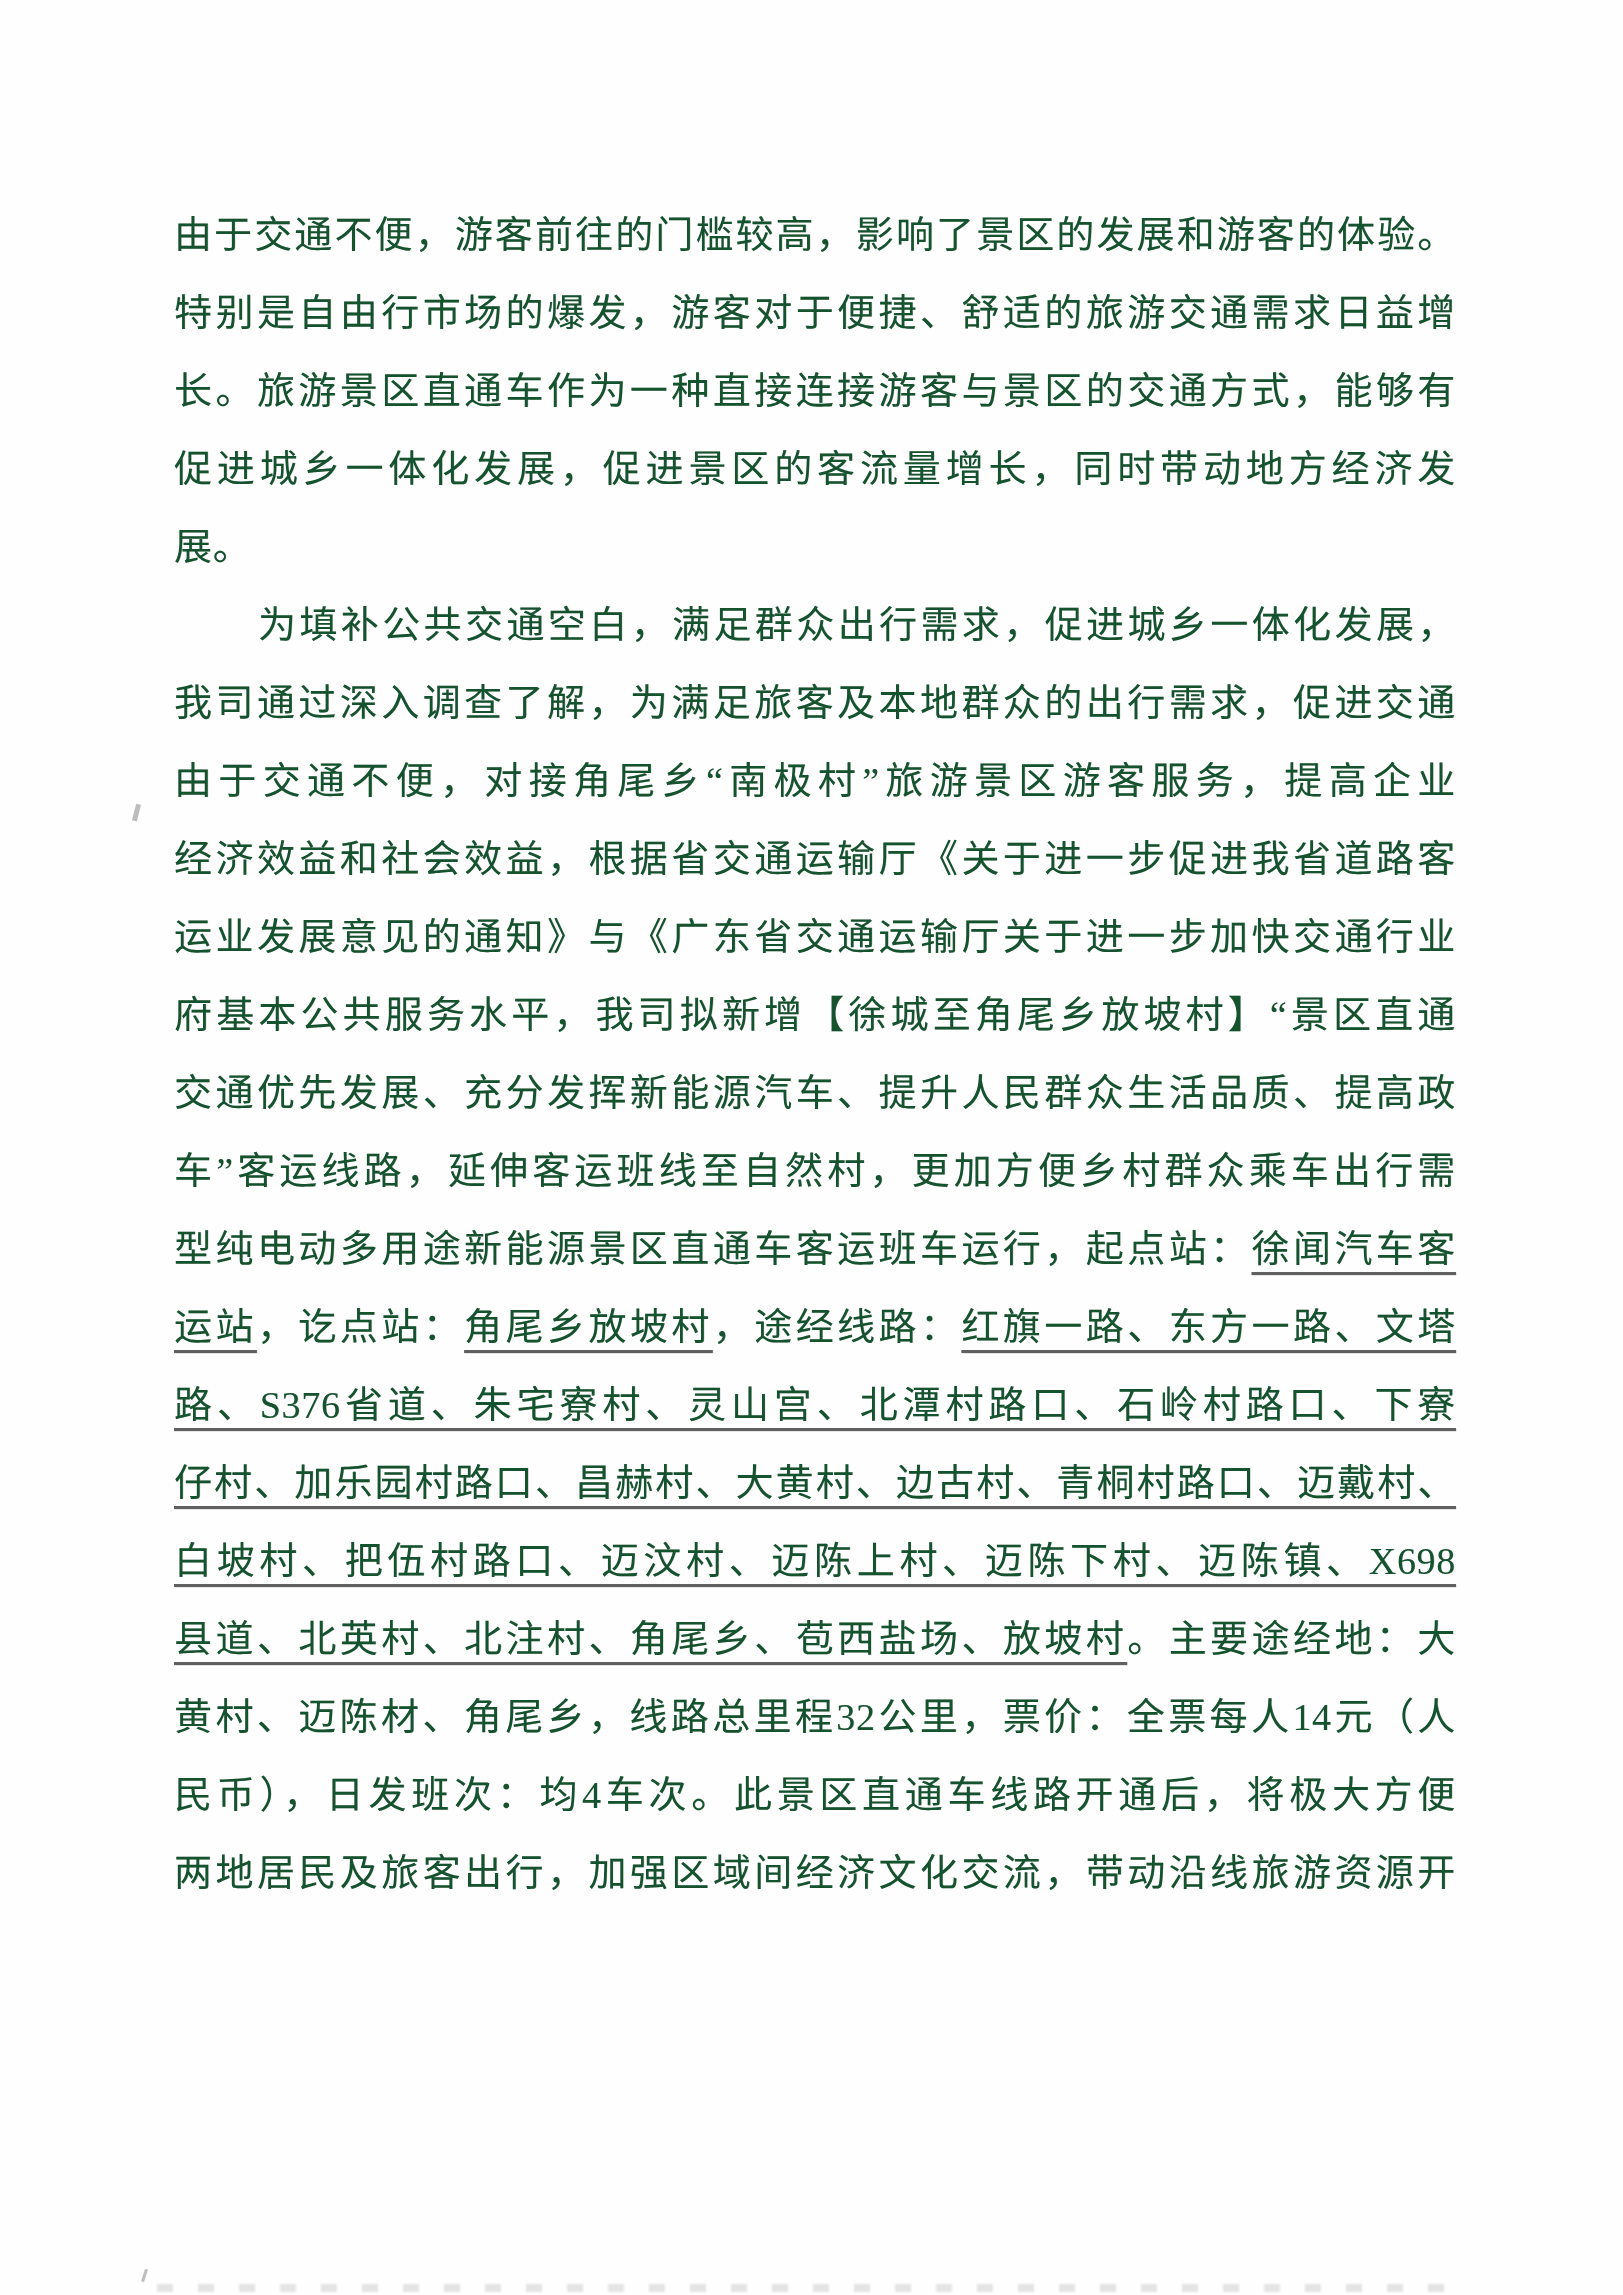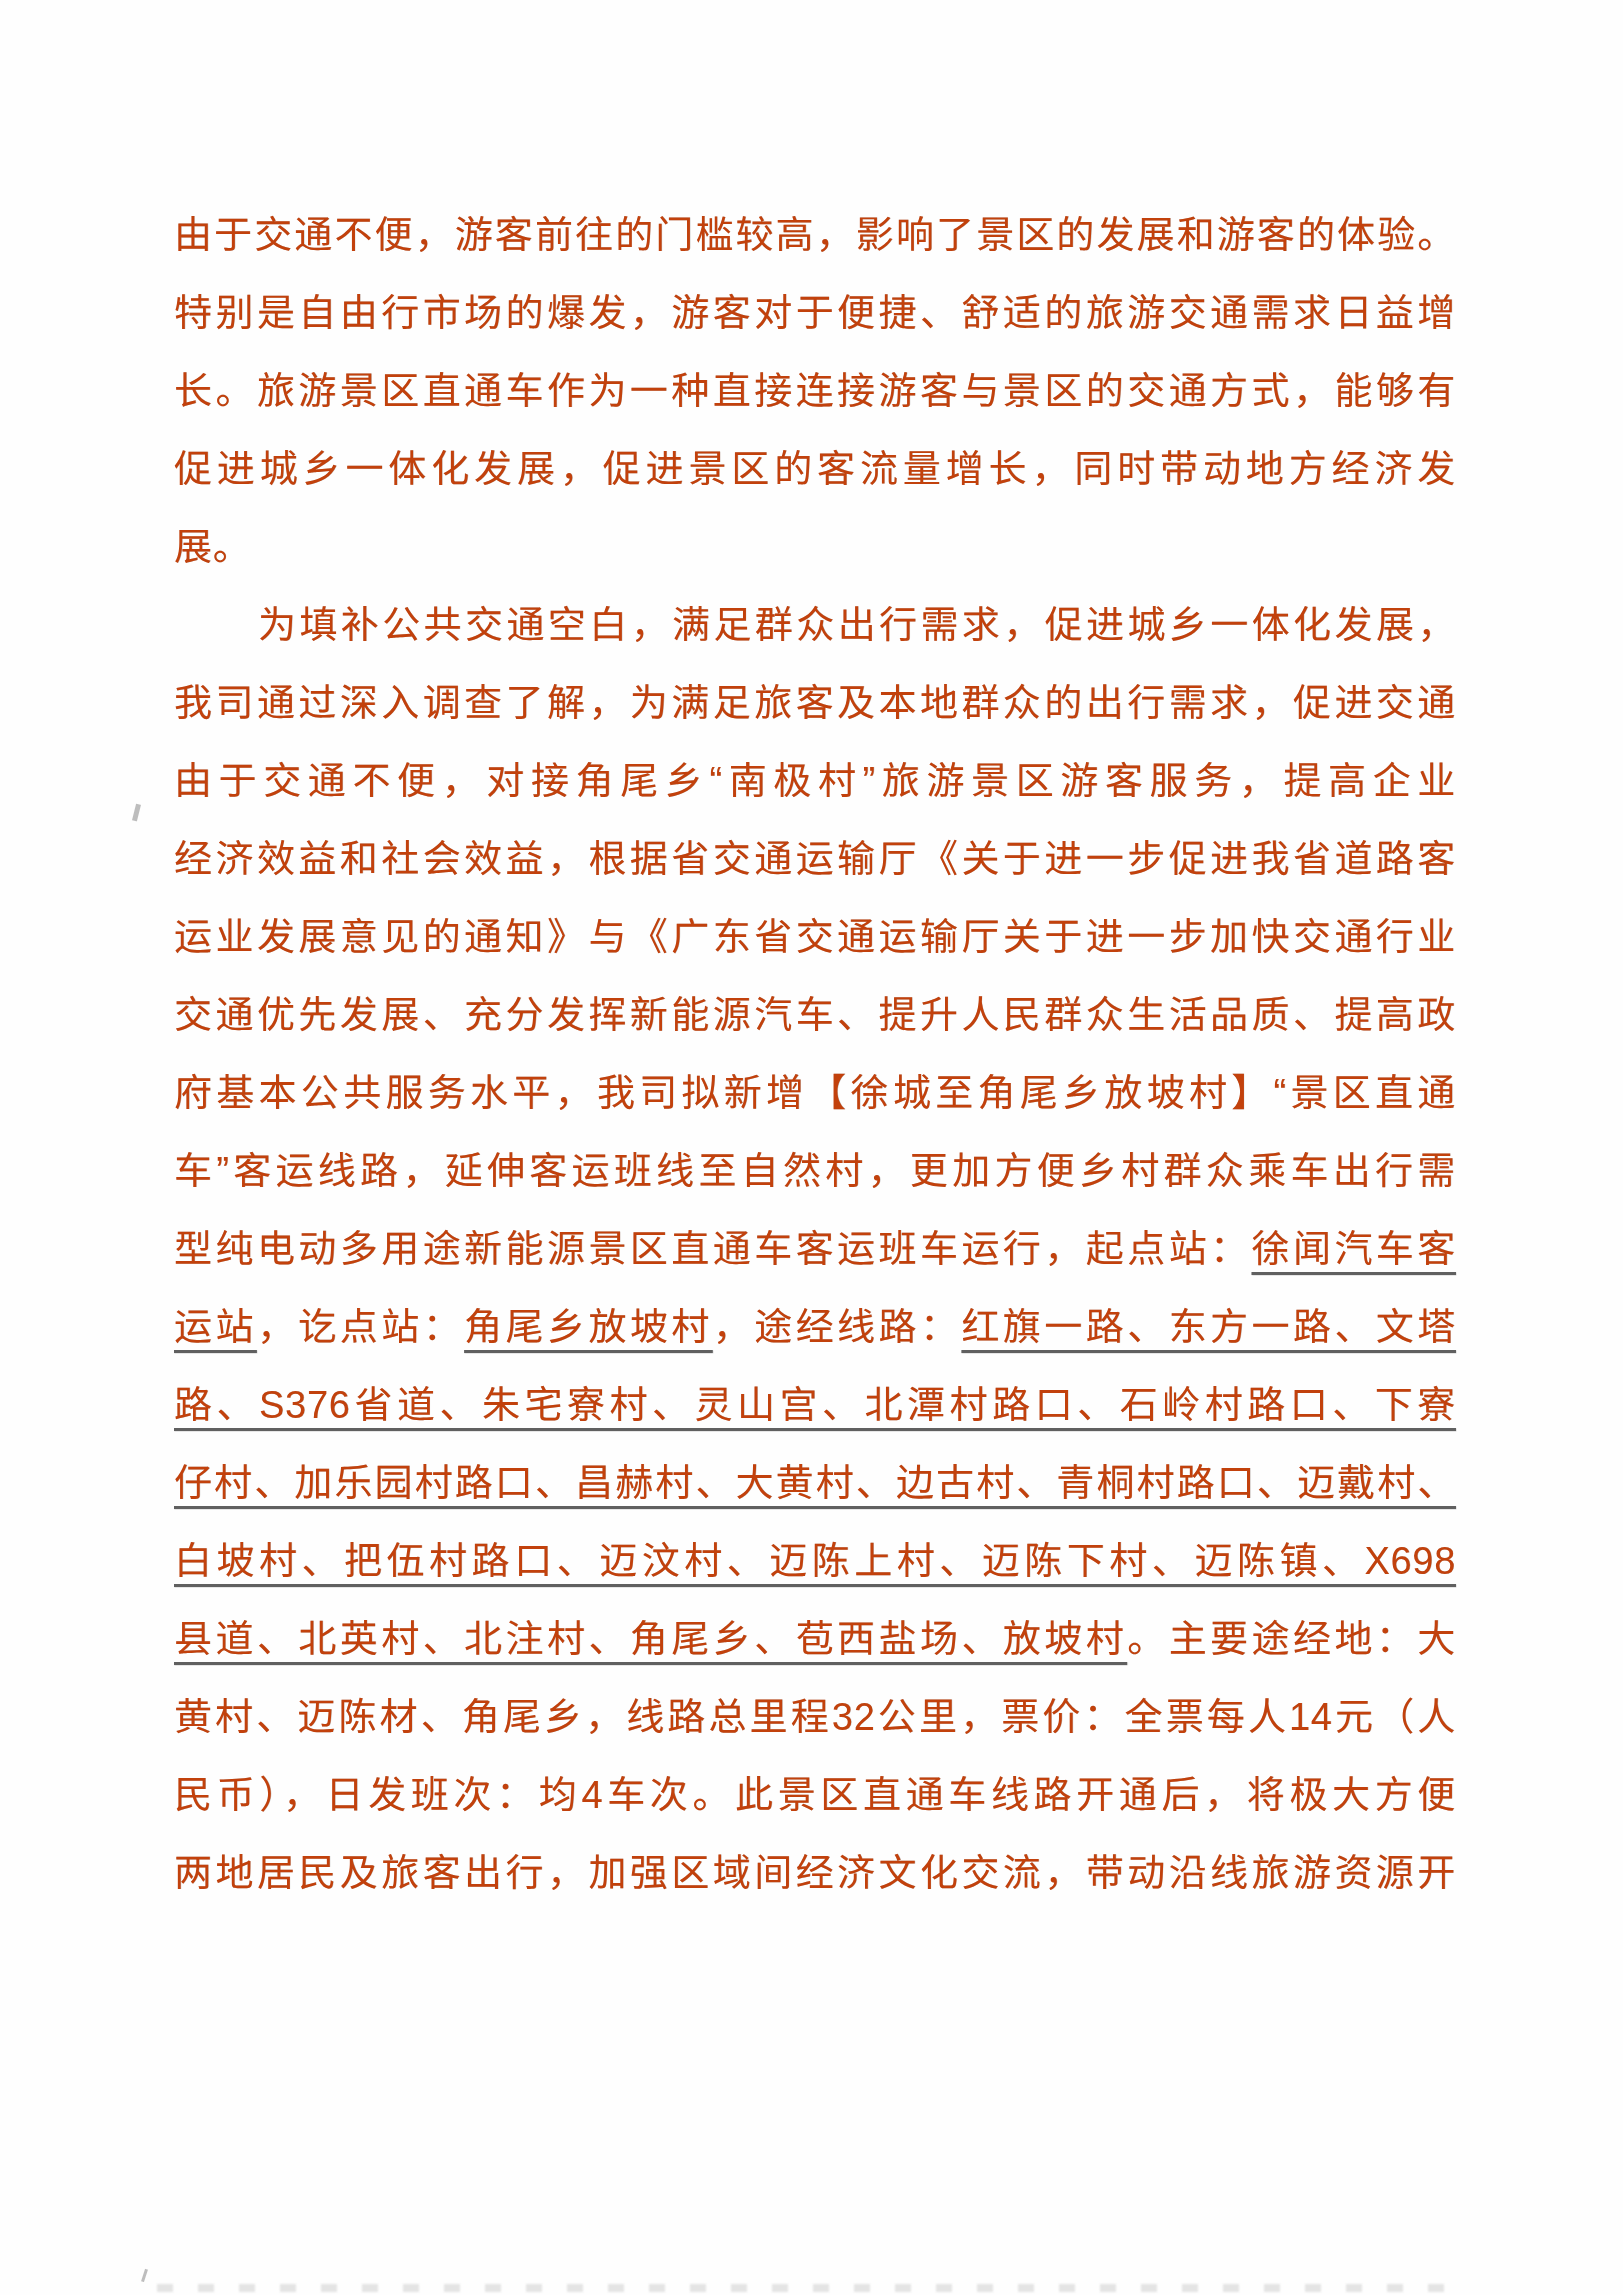--- a/index.html
+++ b/index.html
@@ -19,23 +19,23 @@
     width: 1623px;
     height: 2295px;
     background: #fefefe;
     overflow: hidden;
   }
   .doc {
     position: absolute;
     left: 174px;
     top: 196px;
     width: 1282px;
-    font-family: Liberation Sans, sans-serif;
+    font-family: Liberation Serif, serif;
     font-size: 38px;
-    color: #c2410c;
+    color: #14532d;
     text-shadow: 0.4px 0.4px 0.5px rgba(90,90,90,0.35);
   }
   .line {
     height: 78px;
     line-height: 78px;
     text-align: justify;
     -moz-text-align-last: justify;
     text-align-last: justify;
     text-justify: inter-character;
     letter-spacing: 0.7px;
@@ -88,22 +88,22 @@
       <div class="line full"><span class="seg">由于交通不便，游客前往的门槛较高，影响了景区的发展和游客的体验。</span></div>
       <div class="line full"><span class="seg">特别是自由行市场的爆发，游客对于便捷、舒适的旅游交通需求日益增</span></div>
       <div class="line full"><span class="seg">长。旅游景区直通车作为一种直接连接游客与景区的交通方式，能够有</span></div>
       <div class="line full"><span class="seg">促进城乡一体化发展，促进景区的客流量增长，同时带动地方经济发</span></div>
       <div class="line short"><span class="seg">展。</span></div>
       <div class="line full indent"><span class="seg">为填补公共交通空白，满足群众出行需求，促进城乡一体化发展，</span></div>
       <div class="line full"><span class="seg">我司通过深入调查了解，为满足旅客及本地群众的出行需求，促进交通</span></div>
       <div class="line full"><span class="seg">由于交通不便，对接角尾乡“南极村”旅游景区游客服务，提高企业</span></div>
       <div class="line full"><span class="seg">经济效益和社会效益，根据省交通运输厅《关于进一步促进我省道路客</span></div>
       <div class="line full"><span class="seg">运业发展意见的通知》与《广东省交通运输厅关于进一步加快交通行业</span></div>
+      <div class="line full"><span class="seg">府基本公共服务水平，我司拟新增【徐城至角尾乡放坡村】“景区直通</span></div>
       <div class="line full"><span class="seg">交通优先发展、充分发挥新能源汽车、提升人民群众生活品质、提高政</span></div>
-      <div class="line full"><span class="seg">府基本公共服务水平，我司拟新增【徐城至角尾乡放坡村】“景区直通</span></div>
       <div class="line full"><span class="seg">车”客运线路，延伸客运班线至自然村，更加方便乡村群众乘车出行需</span></div>
       <div class="line full"><span class="seg">型纯电动多用途新能源景区直通车客运班车运行，起点站：</span><span class="seg u">徐闻汽车客</span></div>
       <div class="line full"><span class="seg u">运站</span><span class="seg">，讫点站：</span><span class="seg u">角尾乡放坡村</span><span class="seg">，途经线路：</span><span class="seg u">红旗一路、东方一路、文塔</span></div>
       <div class="line full"><span class="seg u">路、S376省道、朱宅寮村、灵山宫、北潭村路口、石岭村路口、下寮</span></div>
       <div class="line full"><span class="seg u">仔村、加乐园村路口、昌赫村、大黄村、边古村、青桐村路口、迈戴村、</span></div>
       <div class="line full"><span class="seg u">白坡村、把伍村路口、迈汶村、迈陈上村、迈陈下村、迈陈镇、X698</span></div>
       <div class="line full"><span class="seg u">县道、北英村、北注村、角尾乡、苞西盐场、放坡村</span><span class="seg">。主要途经地：大</span></div>
       <div class="line full"><span class="seg">黄村、迈陈材、角尾乡，线路总里程32公里，票价：全票每人14元（人</span></div>
       <div class="line full"><span class="seg">民币），日发班次：均4车次。此景区直通车线路开通后，将极大方便</span></div>
       <div class="line full"><span class="seg">两地居民及旅客出行，加强区域间经济文化交流，带动沿线旅游资源开</span></div>

